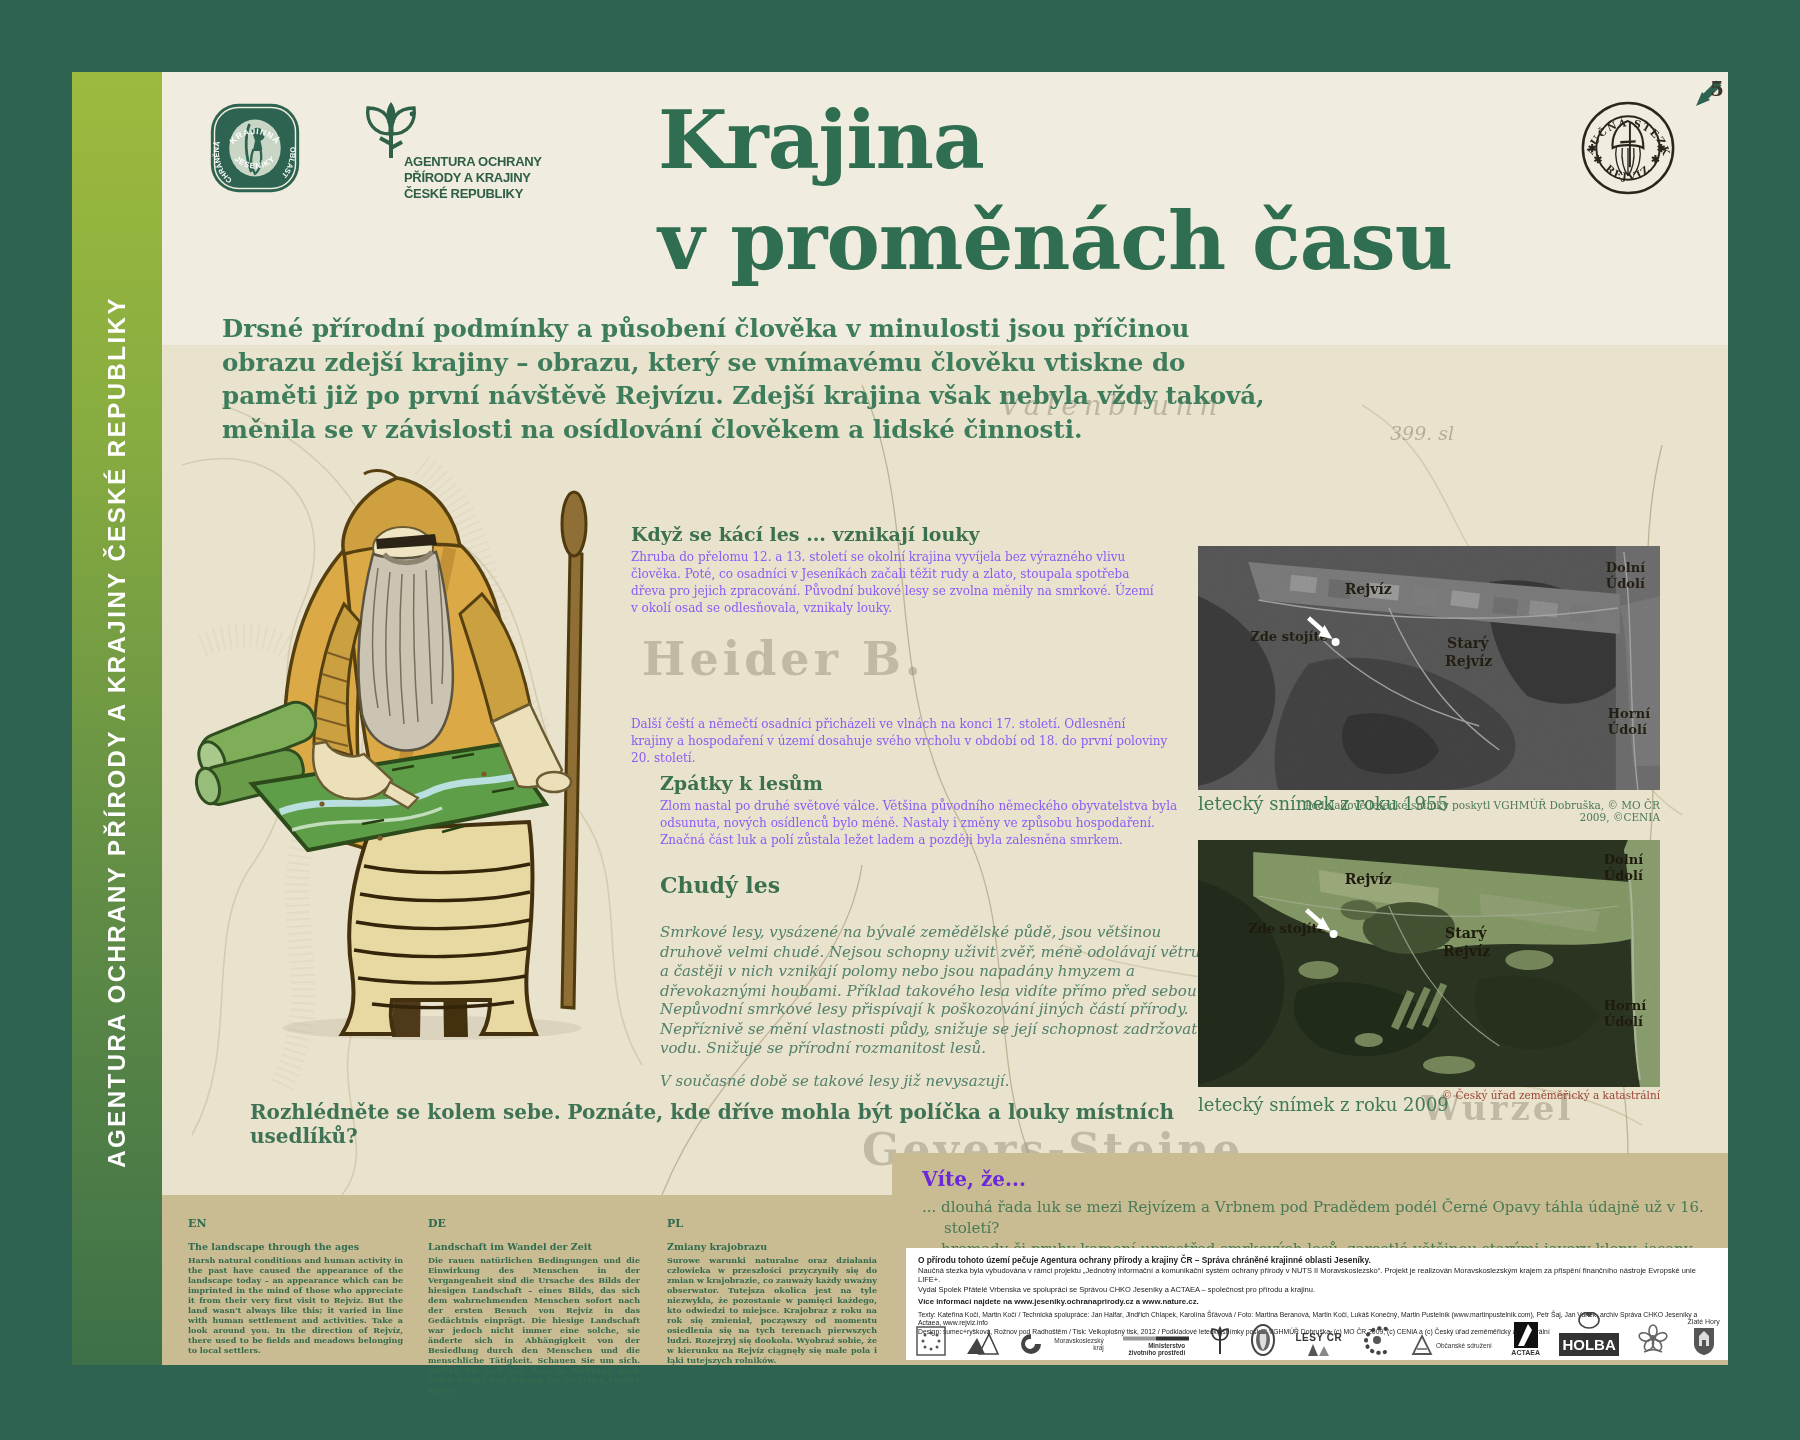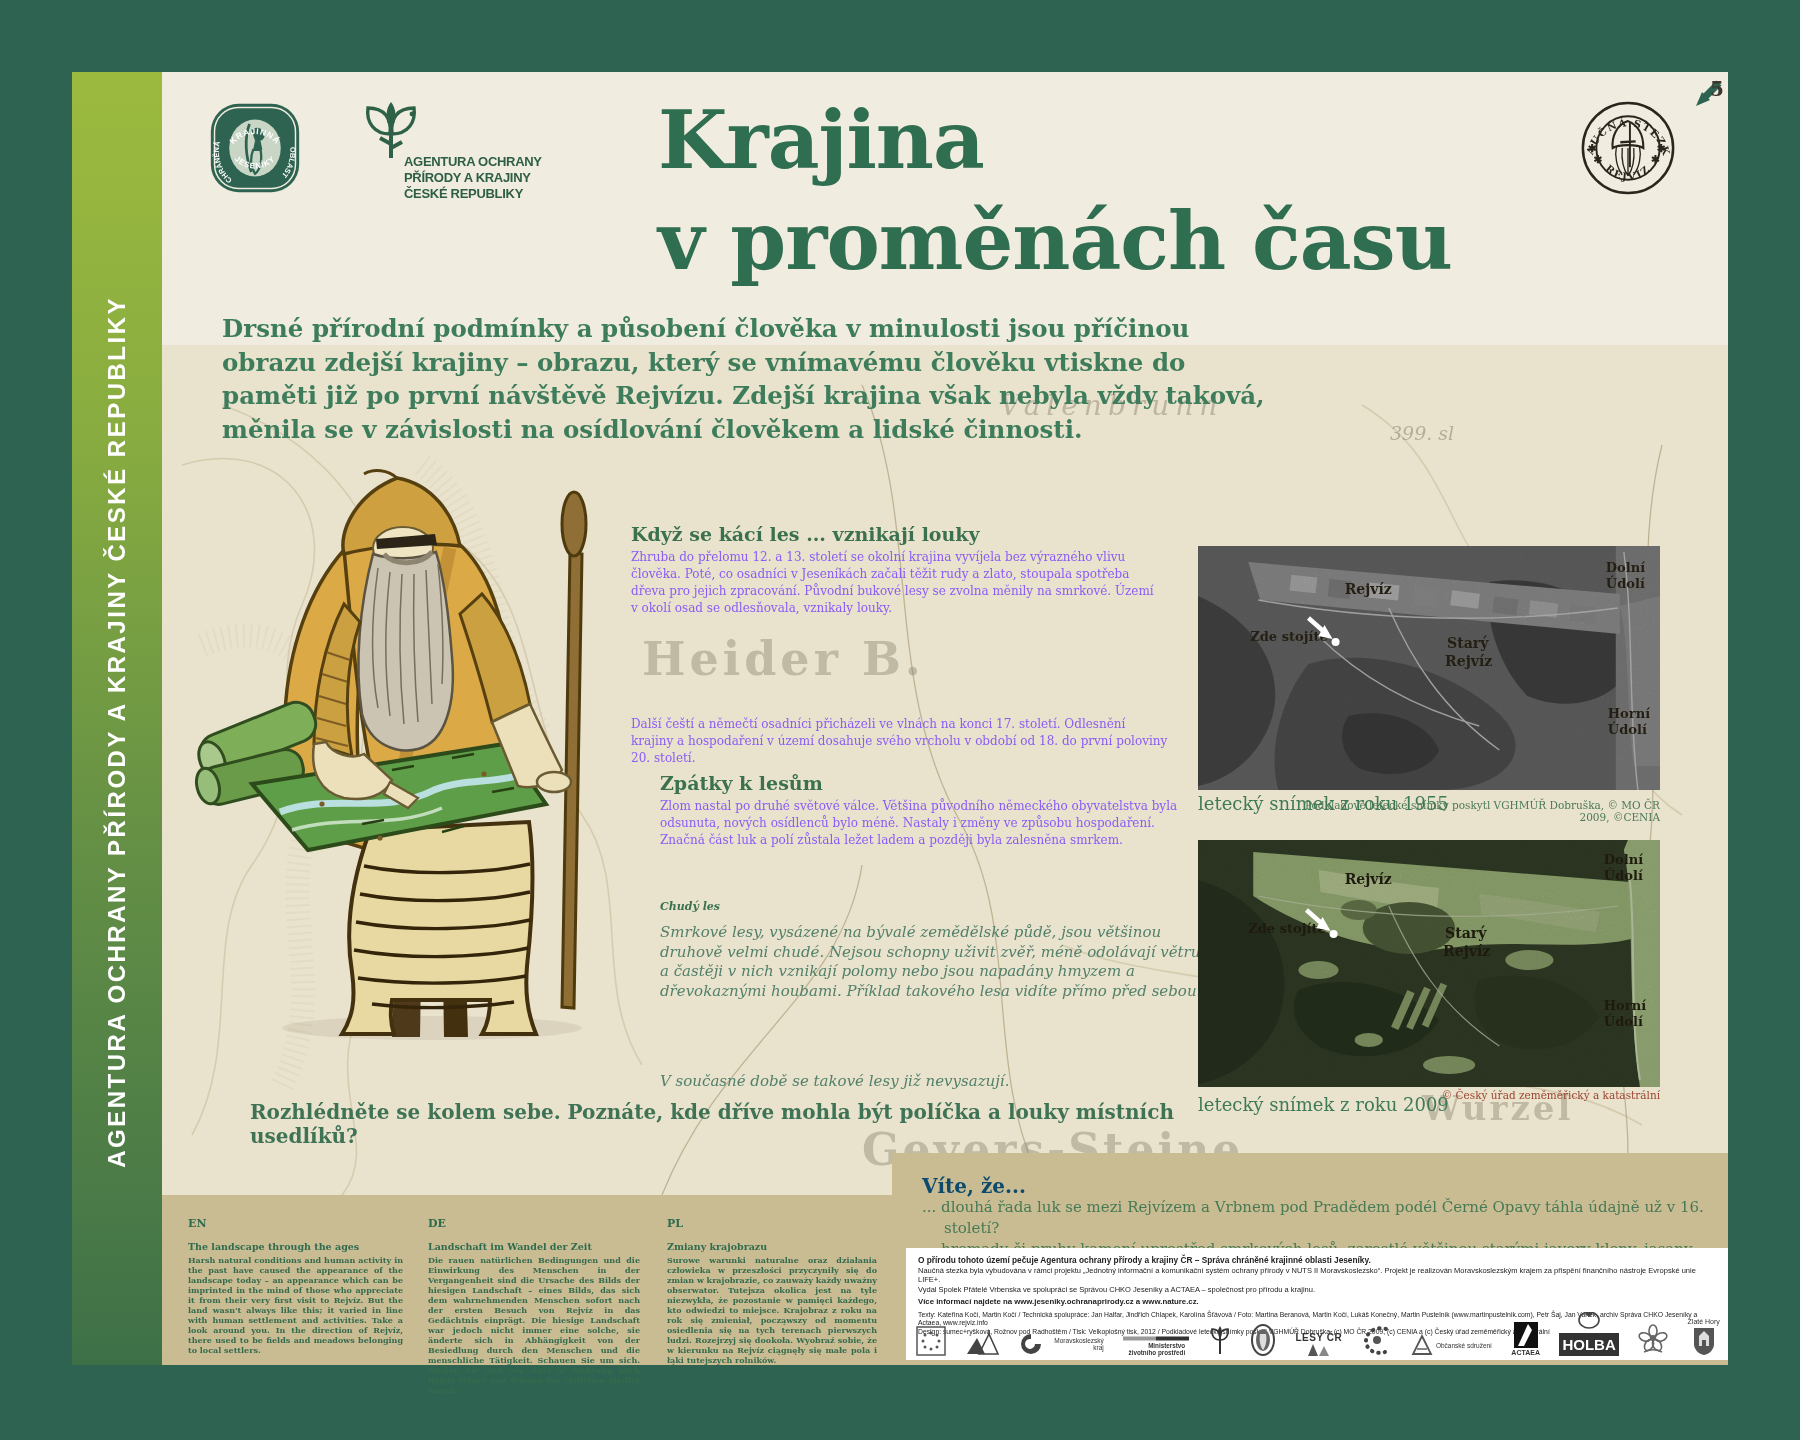--- a/index.html
+++ b/index.html
@@ -35,21 +35,21 @@
   .lookaround{position:absolute;left:178px;top:1028px;width:980px;color:#3f7356;font-weight:bold;font-size:20px;}
 
   
   .photo{position:absolute;left:1126px;width:462px;}
   .caption{position:absolute;left:1126px;color:#3f7a57;font-size:18px;}
   .credit{position:absolute;font-size:10.5px;text-align:right;}
 
   
   .transband{position:absolute;left:90px;top:1123px;width:730px;height:170px;background:#c9bc93;}
   .viteband{position:absolute;left:820px;top:1081px;width:836px;height:212px;background:#c9bc93;}
-  .vite-h{position:absolute;left:30px;top:21px;color:#0c4a6e;font-weight:bold;font-size:20px;}
+  .vite-h{position:absolute;left:30px;top:14px;color:#6d28d9;font-weight:bold;font-size:20px;}
   .vite-item{color:#477a55;font-size:15px;line-height:21px;padding-left:22px;text-indent:-22px;}
   .tcol{position:absolute;top:22px;width:215px;}
   .tcode{color:#2f6b4f;font-weight:bold;font-size:11px;font-family:"DejaVu Serif",serif;}
   .ttitle{color:#2f6b4f;font-weight:bold;font-size:9.5px;margin-top:11px;}
   .tbody{color:#356a4d;font-weight:bold;font-size:8px;line-height:10px;margin-top:3px;text-align:justify;}
 
   .whitebox{position:absolute;left:834px;top:1176px;width:822px;height:112px;background:#ffffff;
     font-family:"Liberation Sans",sans-serif;color:#222;padding:7px 10px 0 12px;box-sizing:border-box;}
   .c-b{font-weight:bold;font-size:8.3px;line-height:10.5px;}
   .c-n{font-size:7.5px;line-height:9.5px;}
@@ -261,22 +261,23 @@
       <path d="M198,330 L226,346 L216,356 L192,342 Z" fill="#ece0bb" stroke="#6b5b33" stroke-width="2.2"></path>
     </svg>
 
     <div class="h-sec" style="left:559px;top:451px;">Když se kácí les ... vznikají louky</div>
     <div class="p-sec" style="left:559px;top:477px;width:532px;">Zhruba do přelomu 12. a 13. století se okolní krajina vyvíjela bez výrazného vlivu člověka. Poté, co osadníci v Jeseníkách začali těžit rudy a zlato, stoupala spotřeba dřeva pro jejich zpracování. Původní bukové lesy se zvolna měnily na smrkové. Území v okolí osad se odlesňovala, vznikaly louky.</div>
     <div class="p-sec" style="left:559px;top:644px;width:540px;">Další čeští a němečtí osadníci přicházeli ve vlnách na konci 17. století. Odlesnění krajiny a hospodaření v území dosahuje svého vrcholu v období od 18. do první poloviny 20. století.</div>
 
     <div class="h-sec" style="left:588px;top:700px;">Zpátky k lesům</div>
     <div class="p-sec" style="left:588px;top:726px;width:535px;">Zlom nastal po druhé světové válce. Většina původního německého obyvatelstva byla odsunuta, nových osídlenců bylo méně. Nastaly i změny ve způsobu hospodaření. Značná část luk a polí zůstala ležet ladem a později byla zalesněna smrkem.</div>
 
-    <div class="h-sec" style="left:588px;top:828px;font-style:italic;font-size:11px;">Chudý les</div>
+    <div class="h-sec" style="left:588px;top:800px;font-size:22px;">Chudý les</div>
     <div class="p-sec p-it" style="left:588px;top:851px;width:548px;">Smrkové lesy, vysázené na bývalé zemědělské půdě, jsou většinou druhově velmi chudé. Nejsou schopny uživit zvěř, méně odolávají větru a častěji v nich vznikají polomy nebo jsou napadány hmyzem a dřevokaznými houbami. Příklad takového lesa vidíte přímo před sebou.</div>
+    <div class="p-sec p-it" style="left:588px;top:928px;width:548px;">Nepůvodní smrkové lesy přispívají k poškozování jiných částí přírody. Nepříznivě se mění vlastnosti půdy, snižuje se její schopnost zadržovat vodu. Snižuje se přírodní rozmanitost lesů.</div>
     <div class="p-sec p-it" style="left:588px;top:1000px;width:548px;">V současné době se takové lesy již nevysazují.</div>
 
     <div class="lookaround">Rozhlédněte se kolem sebe. Poznáte, kde dříve mohla být políčka a louky místních usedlíků?</div>
 
     <svg class="photo" style="top:474px;" height="244" viewBox="0 0 460 244" preserveAspectRatio="none">
       <defs>
         <filter id="gr55">
             <feTurbulence type="fractalNoise" baseFrequency="0.8" numOctaves="2" result="n"></feTurbulence>
           <feColorMatrix in="n" type="matrix" values="0 0 0 0 0  0 0 0 0 0  0 0 0 0 0  0.8 0.8 0.8 0 0"></feColorMatrix>
           </filter>

